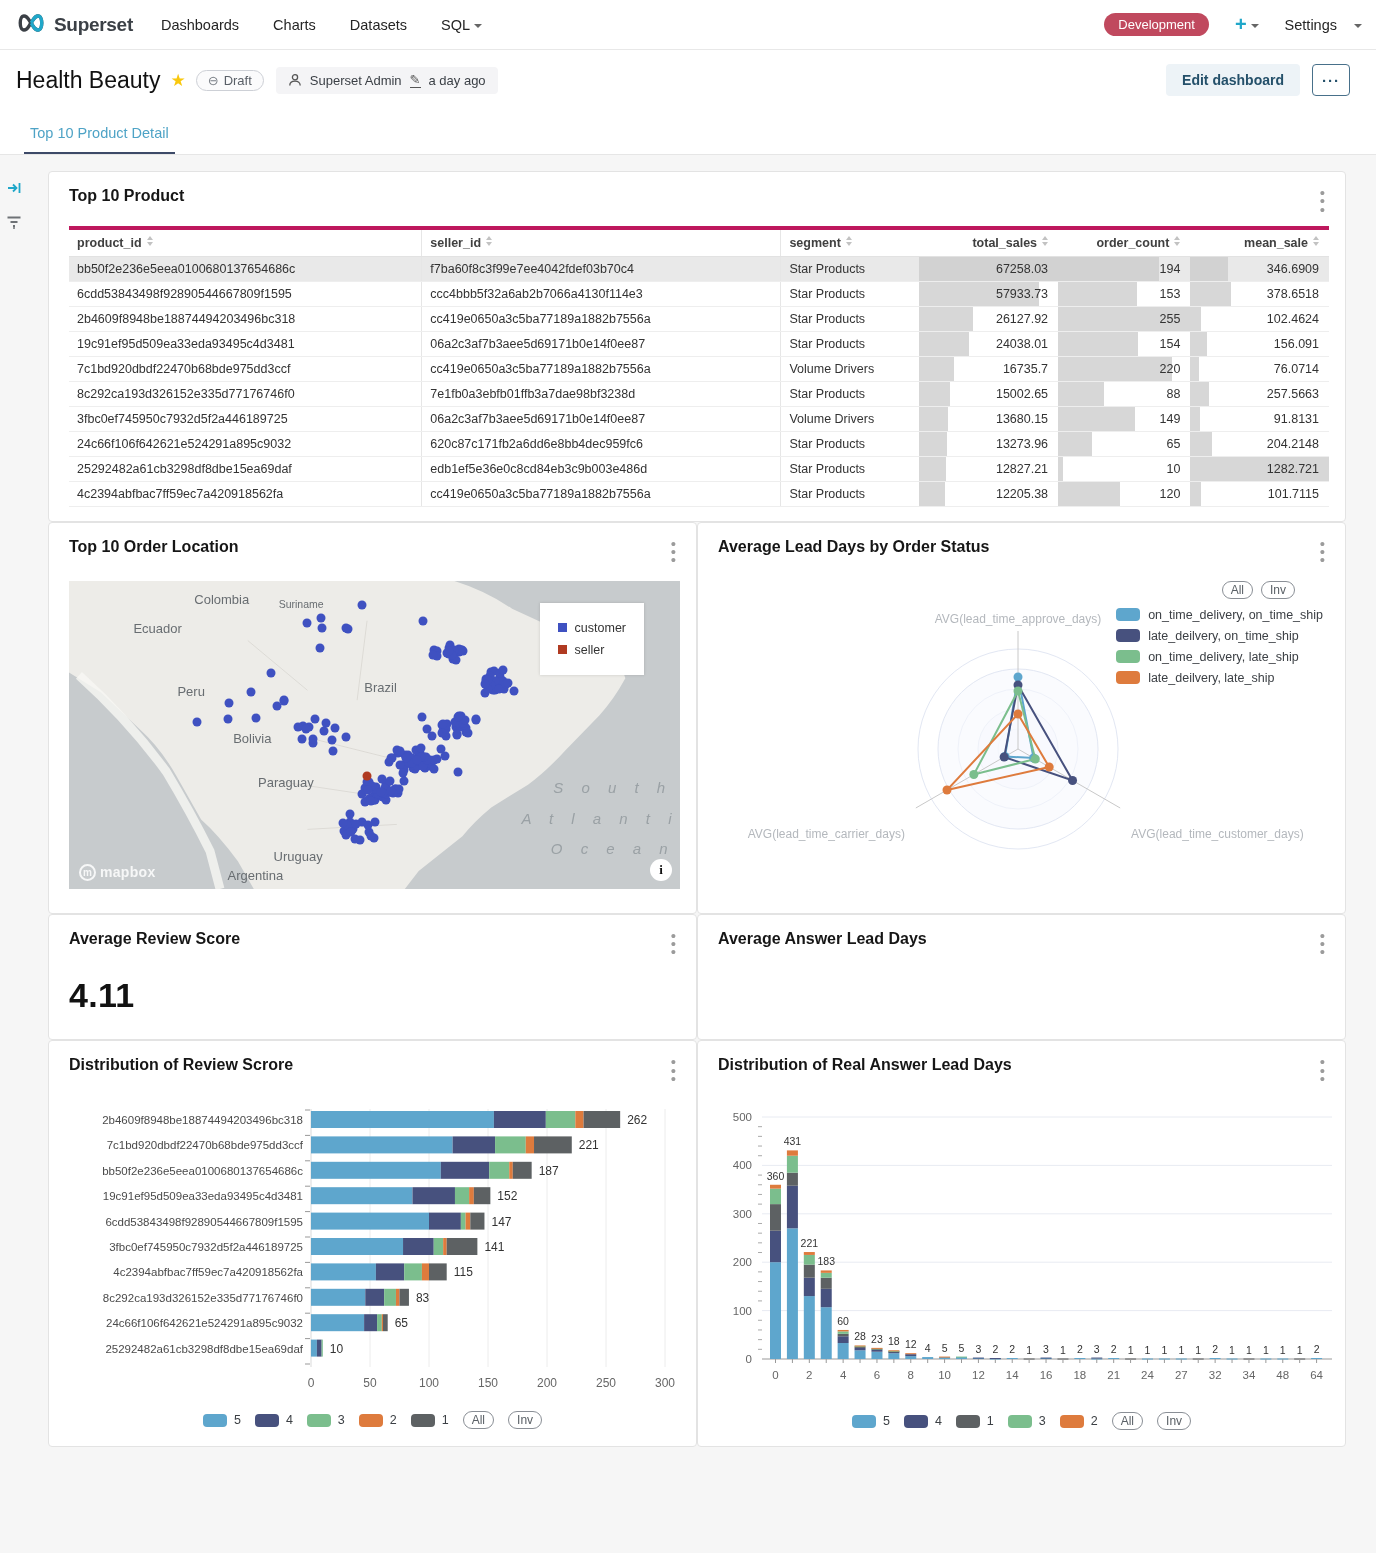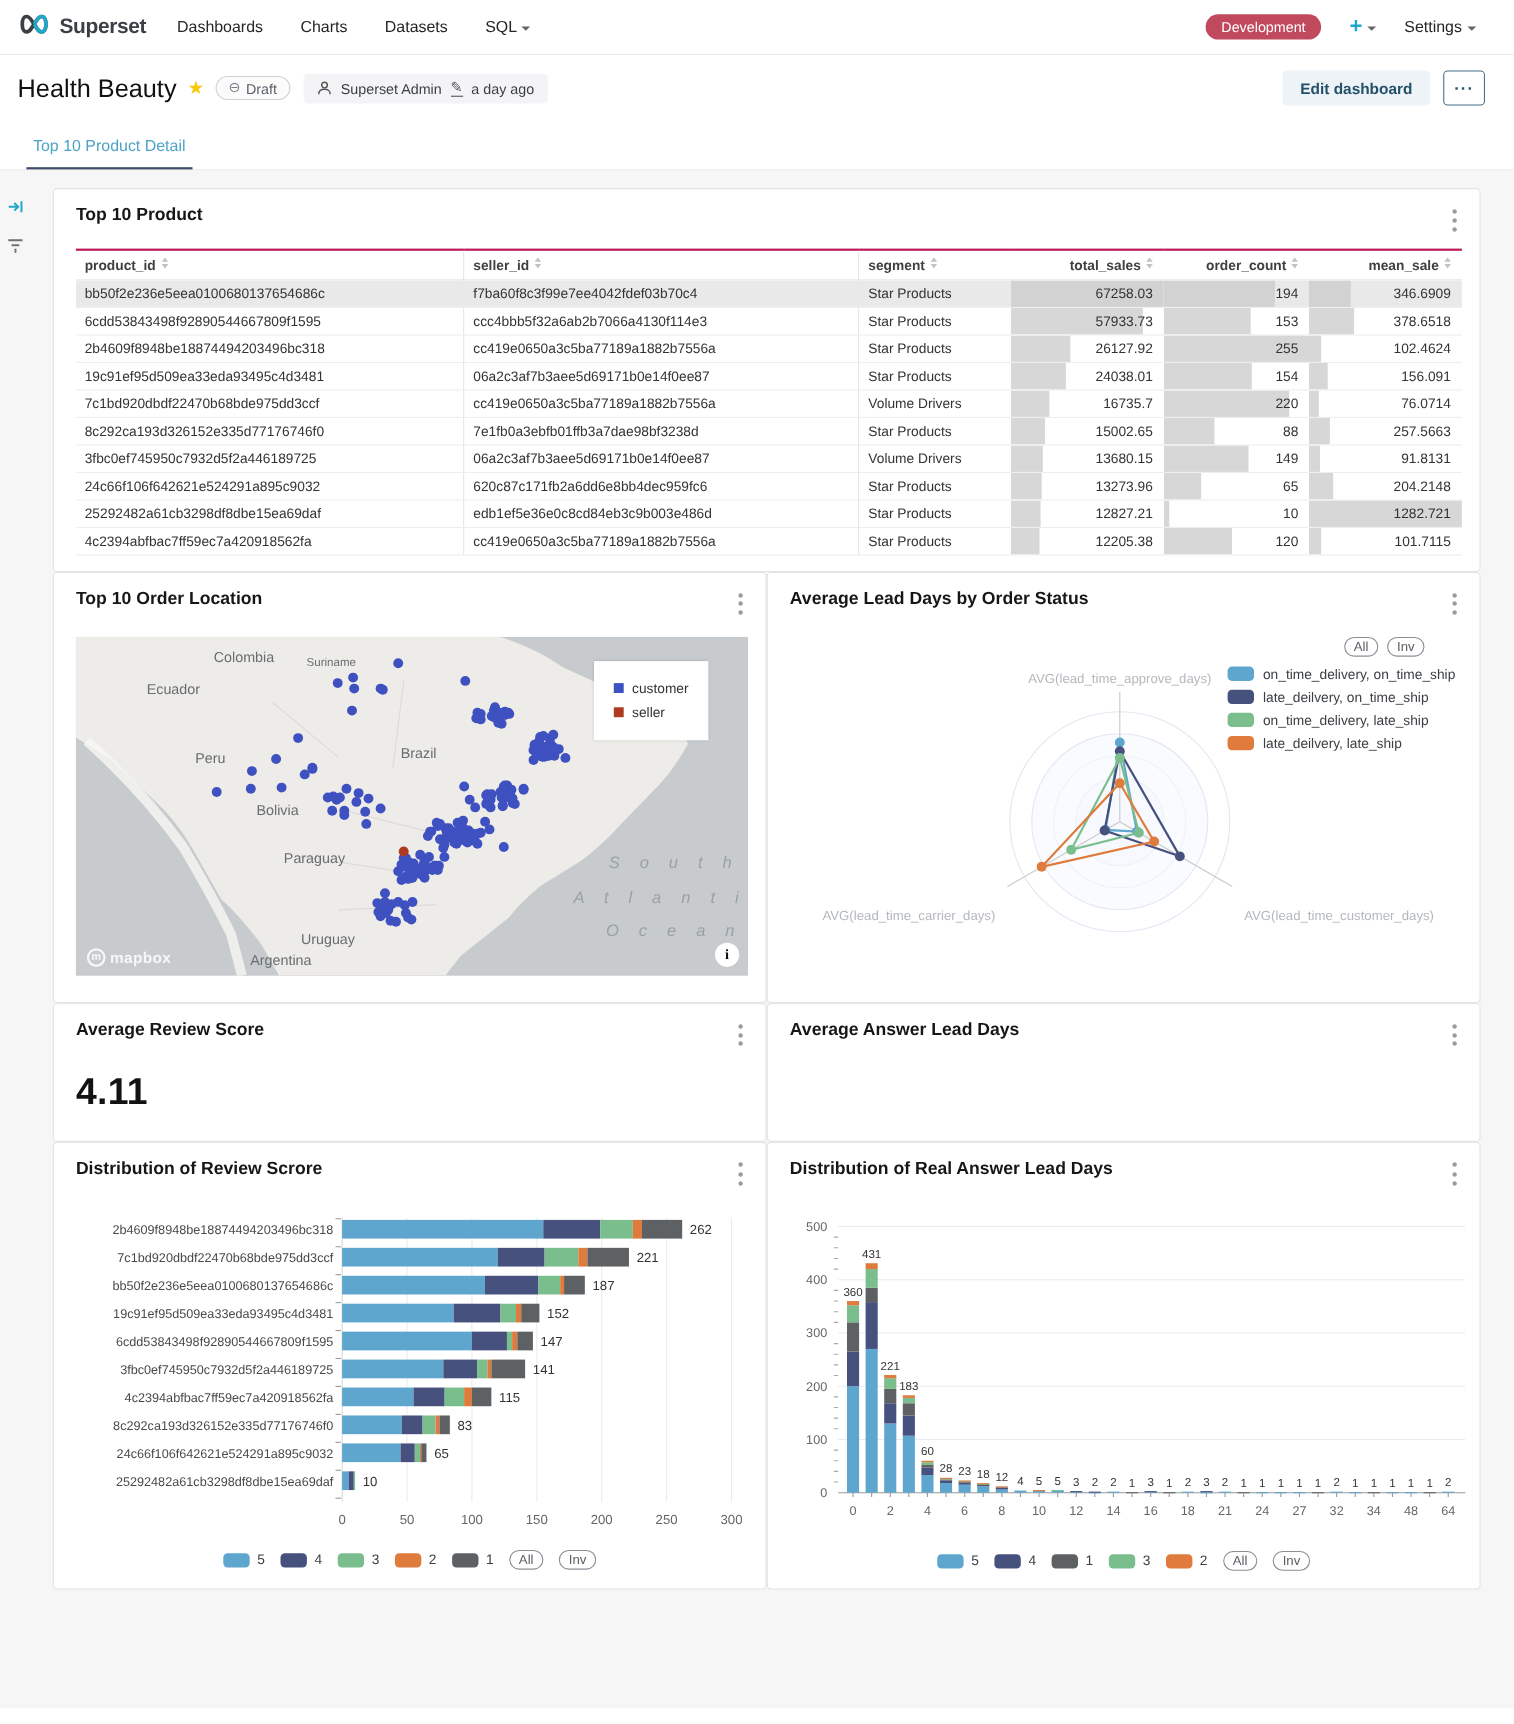--- a/index.html
+++ b/index.html
@@ -1,29 +1,29 @@
 <!DOCTYPE html>
 <html><head>
 <meta charset="utf-8">
 <style>
   * { margin:0; padding:0; box-sizing:border-box; }
   html,body { width:1376px; font-family:"Liberation Sans","DejaVu Sans",sans-serif; background:#fff; color:#333; }
   body { height:1567px; overflow:hidden; position:relative; }
 
   
-  .topnav { height:50px; background:#fff; border-bottom:1px solid #e8e8e8; display:flex; align-items:center; padding:0 34px 0 16px; }
+  .topnav { height:50px; background:#fff; border-bottom:1px solid #e8e8e8; display:flex; align-items:center; padding:0 14px 0 16px; }
   .brand { display:flex; align-items:center; gap:8px; margin-right:28px; }
   .brand-name { font-size:19px; font-weight:700; color:#3b4046; letter-spacing:-.3px; }
   .nav-items { display:flex; align-items:center; gap:34px; }
   .nav-item { font-size:14.5px; color:#252525; cursor:pointer; display:flex; align-items:center; gap:4px; }
   .caret { width:0; height:0; border-left:4px solid transparent; border-right:4px solid transparent; border-top:4px solid #666; display:inline-block; margin-top:2px; }
   .topnav-right { margin-left:auto; display:flex; align-items:center; gap:26px; }
   .env-badge { color:#fff; font-size:13px; padding:4px 14px; border-radius:12px; font-weight:500; }
   .plus-btn { display:flex; align-items:center; gap:4px; font-size:20px; font-weight:600; cursor:pointer; }
-  .settings { font-size:14.5px; color:#252525; display:flex; align-items:center; gap:5px; cursor:pointer; }
+  .settings { font-size:14.5px; color:#252525; display:flex; align-items:center; gap:17px; cursor:pointer; }
 
   
   .dash-header { background:#fff; display:flex; align-items:center; padding:14px 26px 14px 16px; }
   .dash-title { font-size:23px; font-weight:400; color:#111; margin-right:10px; }
   .fav-star { color:#f9c80e; font-size:17px; margin-right:10px; cursor:pointer; }
   .draft-pill { display:flex; align-items:center; gap:5px; border:1px solid #cdd0d6; background:#fbfbfc; color:#5a6068; font-size:13px; padding:2px 11px; border-radius:11px; }
   .draft-ico { font-size:13px; color:#7a7f86; }
   .owner-group { display:flex; align-items:center; gap:8px; background:#f4f4f6; border-radius:4px; padding:6px 12px; margin-left:12px; font-size:13px; color:#3a3f45; }
   .owner-ico svg { display:block; }
   .pencil-ico { color:#555; font-size:13px; border-bottom:1.5px solid #555; line-height:1; padding-bottom:1px; }
@@ -44,21 +44,21 @@
   .card { background:#fff; border:1px solid #e3e3e3; border-radius:4px; position:relative; }
   .span2 { grid-column:1 / span 2; }
   .card-head { display:flex; justify-content:space-between; align-items:flex-start; padding:15px 14px 6px 20px; }
   .card-title { font-size:16px; font-weight:700; color:#161616; }
   .dots-menu { color:#9b9b9b; font-size:15px; letter-spacing:0; line-height:.55; cursor:pointer; padding:2px 6px; text-align:center; }
   .dots-menu span { display:block; }
 
   
   .table-wrap { padding:4px 16px 14px 20px; }
   table.top10 { width:100%; border-collapse:collapse; table-layout:fixed; }
-  table.top10 th { text-align:left; font-size:12.5px; font-weight:700; color:#404040; padding:6px 10px 6px 8px; border-bottom:1px solid #e2e2e2; border-top:2px solid #be185d; white-space:nowrap; }
+  table.top10 th { text-align:left; font-size:12.5px; font-weight:700; color:#404040; padding:6px 10px 6px 8px; border-bottom:1px solid #e2e2e2; border-top:4px solid #be185d; white-space:nowrap; }
   table.top10 th.num, table.top10 td.num { text-align:right; }
   table.top10 th .sort { display:inline-block; margin-left:5px; vertical-align:1px; }
   .sort i { display:block; width:0; height:0; border-left:3.5px solid transparent; border-right:3.5px solid transparent; }
   .sort .up { border-bottom:4px solid #c2c2c2; margin-bottom:1.5px; }
   .sort .dn { border-top:4px solid #c2c2c2; }
   table.top10 td { font-size:12.5px; color:#333; padding:5px 10px 5px 8px; border-bottom:1px solid #eeeeee; white-space:nowrap; overflow:hidden; }
   table.top10 tr.sel td { background:#e9e9e9; }
   table.top10 col.c-prod { width:28%; } table.top10 col.c-sell { width:28.5%; }
   table.top10 col.c-seg { width:11%; } table.top10 col.c-ts { width:11%; }
   table.top10 col.c-oc { width:10.5%; } table.top10 col.c-ms { width:11%; }

